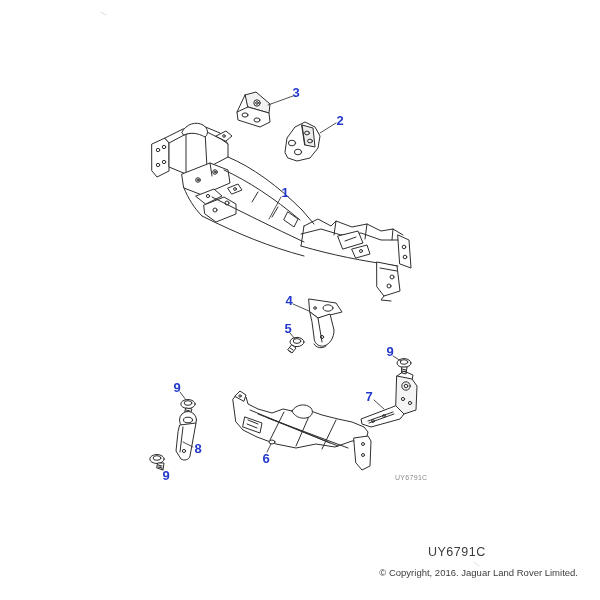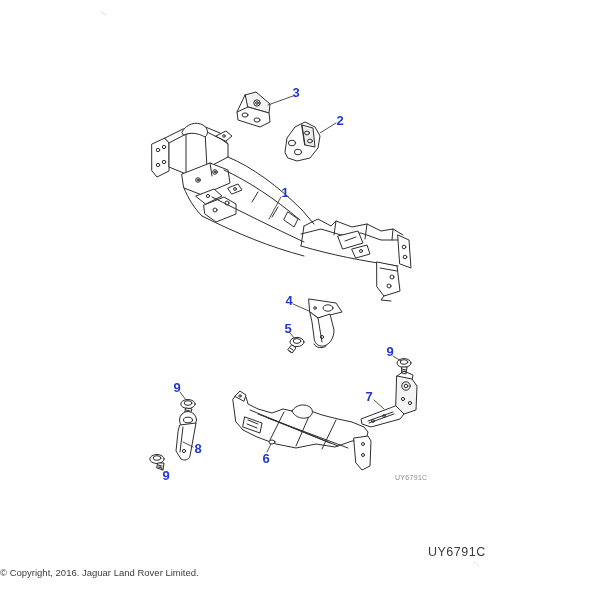--- a/index.html
+++ b/index.html
@@ -15,21 +15,21 @@
   }
   .code-small {
     position:absolute; left:395px; top:474px;
     font-size:7px; letter-spacing:0.3px; color:#8b8b8b;
   }
   .code-large {
     position:absolute; left:428px; top:545px;
     font-size:12.5px; letter-spacing:0.5px; color:#3c3c3c;
   }
   .copyright {
-    position:absolute; left:0; top:567px; width:578px; text-align:left;
+    position:absolute; left:0; top:567px; width:578px; text-align:right;
     font-size:9.5px; color:#3c3c3c;
   }
 </style>
 </head>
 <body>
 
 <div class="stage">
 
   <svg class="artwork" width="600" height="600" viewBox="0 0 600 600" fill="none" stroke="#2e2e2e" stroke-width="1" stroke-linejoin="round" stroke-linecap="round">
 

